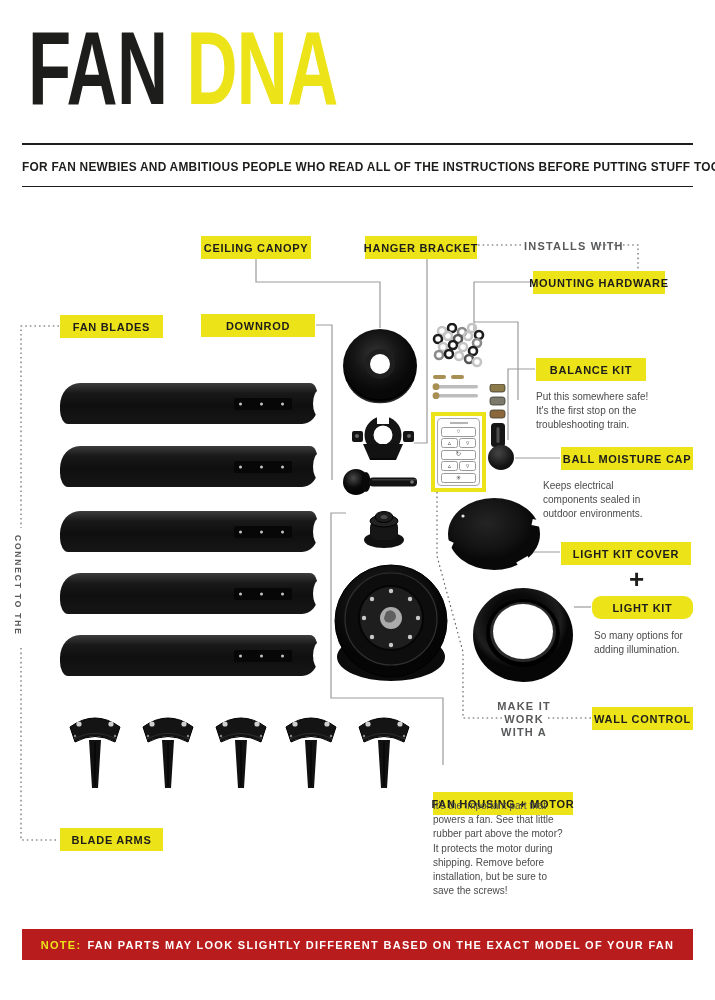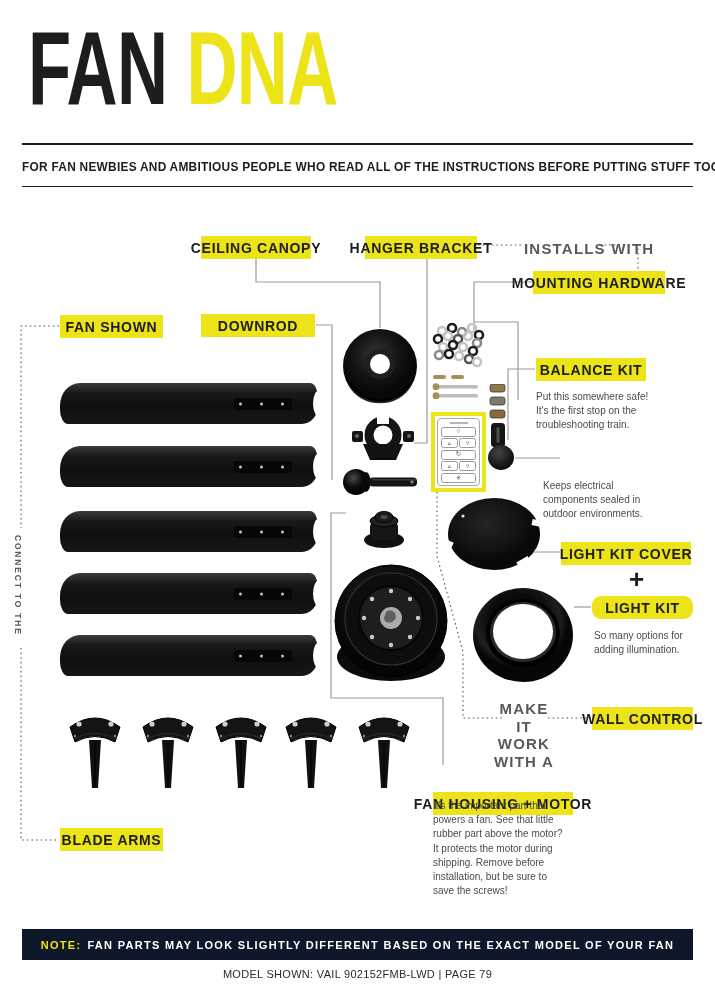--- a/index.html
+++ b/index.html
@@ -7,27 +7,27 @@
         font-family:"Liberation Sans",sans-serif;margin:0 auto;}
   .abs{position:absolute;}
   
   .title{position:absolute;left:28px;top:16px;font-size:104px;font-weight:bold;line-height:1;
          color:#1d1d1b;white-space:nowrap;transform:scaleX(0.68);transform-origin:0 0;letter-spacing:-1px;}
   .title .accent{color:#ece319;}
   .rule{position:absolute;left:22px;width:671px;border-top:2px solid #1d1d1b;}
   .subtitle{position:absolute;left:22px;top:159px;font-size:13.5px;font-weight:bold;color:#1d1d1b;
             white-space:nowrap;transform:scaleX(0.88);transform-origin:0 0;letter-spacing:0.3px;}
   
-  .plabel{position:absolute;background:#ece319;color:#1d1d1b;font-weight:bold;font-size:14px;
+  .plabel{position:absolute;background:#ece319;color:#1d1d1b;font-weight:bold;font-size:11px;
           letter-spacing:0.7px;display:flex;align-items:center;justify-content:center;
           white-space:nowrap;height:23px;}
   
   .desc{position:absolute;font-size:10px;line-height:1.42;color:#4b4b4d;white-space:pre-line;}
   
-  .smallcaps{position:absolute;font-size:15px;font-weight:bold;letter-spacing:1.2px;color:#58595b;
+  .smallcaps{position:absolute;font-size:11px;font-weight:bold;letter-spacing:1.2px;color:#58595b;
              white-space:pre-line;}
   .vertical{writing-mode:vertical-rl;}
   .plus{position:absolute;font-size:26px;font-weight:bold;color:#1d1d1b;}
   
   .overlay{position:absolute;left:0;top:0;pointer-events:none;}
   .solid{fill:none;stroke:#9b9b9b;stroke-width:1.2;}
   .dotted{fill:none;stroke:#58595b;stroke-width:1.1;stroke-dasharray:1.6 3;}
   
   .blade{position:absolute;left:60px;width:258px;height:41px;
          background:linear-gradient(180deg,#3c3c3c 0%,#191919 24%,#0f0f0f 55%,#161616 100%);
@@ -40,21 +40,21 @@
   
   .remote-frame{position:absolute;left:431px;top:412px;width:47px;height:72px;border:4px solid #ece319;
                 background:#fff;}
   .remote-body{position:absolute;left:2px;top:2px;right:2px;bottom:2px;border:1px solid #a9a9a9;
                border-radius:4px;background:#fdfdfd;padding:2px 3px;display:flex;flex-direction:column;gap:1.5px;}
   .remote-brand{width:18px;height:2px;background:#b5b5b5;margin:1px auto 1px auto;}
   .rrow{display:flex;gap:1.5px;flex:1;}
   .rbtn{flex:1;border:1px solid #9a9a9a;border-radius:2.5px;display:flex;align-items:center;
         justify-content:center;font-size:6.5px;color:#4a4a4a;background:#fff;line-height:1;}
   
-  .notebar{position:absolute;left:22px;top:929px;width:671px;height:31px;background:#0f172a;
+  .notebar{position:absolute;left:22px;top:929px;width:671px;height:31px;background:#b91c1c;
            display:flex;align-items:center;justify-content:center;font-size:11px;font-weight:bold;
            letter-spacing:1.3px;color:#fff;white-space:nowrap;}
   .notebar .nlabel{color:#ece319;margin-right:6px;}
   .footer{position:absolute;left:0;top:968px;width:715px;text-align:center;font-size:11px;
           color:#2b2b2b;letter-spacing:0.3px;}
 </style>
 </head>
 <body>
 
 <div class="page">
@@ -81,23 +81,24 @@
     <polyline class="dotted" points="600,245 638,245 638,270"></polyline>
     <polyline class="dotted" points="59,326 21,326 21,528"></polyline>
     <polyline class="dotted" points="21,648 21,840 59,840"></polyline>
     <polyline class="dotted" points="437,492 437,556 463,652 463,718 503,718"></polyline>
     <polyline class="dotted" points="548,718 591,718"></polyline>
   </svg>
 
   <div class="plabel" style="left:201px;top:236px;width:110px;">CEILING CANOPY</div>
   <div class="plabel" style="left:365px;top:236px;width:112px;">HANGER BRACKET</div>
   <div class="plabel" style="left:533px;top:271px;width:132px;">MOUNTING HARDWARE</div>
-  <div class="plabel" style="left:60px;top:315px;width:103px;">FAN SHOWN</div>
+  <div class="plabel" style="left:60px;top:315px;width:103px;">FAN BLADES</div>
   <div class="plabel" style="left:201px;top:314px;width:114px;">DOWNROD</div>
   <div class="plabel" style="left:536px;top:358px;width:110px;">BALANCE KIT</div>
+  <div class="plabel" style="left:561px;top:447px;width:132px;">BALL MOISTURE CAP</div>
   <div class="plabel" style="left:561px;top:542px;width:130px;">LIGHT KIT COVER</div>
   <div class="plabel" style="left:592px;top:596px;width:101px;border-radius:9px;">LIGHT KIT</div>
   <div class="plabel" style="left:592px;top:707px;width:101px;">WALL CONTROL</div>
   <div class="plabel" style="left:433px;top:792px;width:140px;">FAN HOUSING + MOTOR</div>
   <div class="plabel" style="left:60px;top:828px;width:103px;">BLADE ARMS</div>
 
   <div class="smallcaps" style="left:524px;top:240px;">INSTALLS WITH</div>
   <div class="smallcaps vertical" style="left:13px;top:535px;letter-spacing:1.8px;font-size:8.5px;">CONNECT TO THE</div>
   <div class="smallcaps" style="left:492px;top:700px;width:64px;text-align:center;line-height:1.18;">MAKE IT
 WORK
@@ -340,15 +341,14 @@
       <use href="#armshape"></use>
     </svg>
   <svg class="abs" style="left:355px;top:711px;" width="58" height="80">
       <use href="#armshape"></use>
     </svg>
 
   <div class="notebar">
     <span class="nlabel">NOTE:</span>
     <span>FAN PARTS MAY LOOK SLIGHTLY DIFFERENT BASED ON THE EXACT MODEL OF YOUR FAN</span>
   </div>
-  <div class="footer">MODEL SHOWN: VAIL 902152FMB-LWD | PAGE 79</div>
 
 </div>
 
 </body></html>

